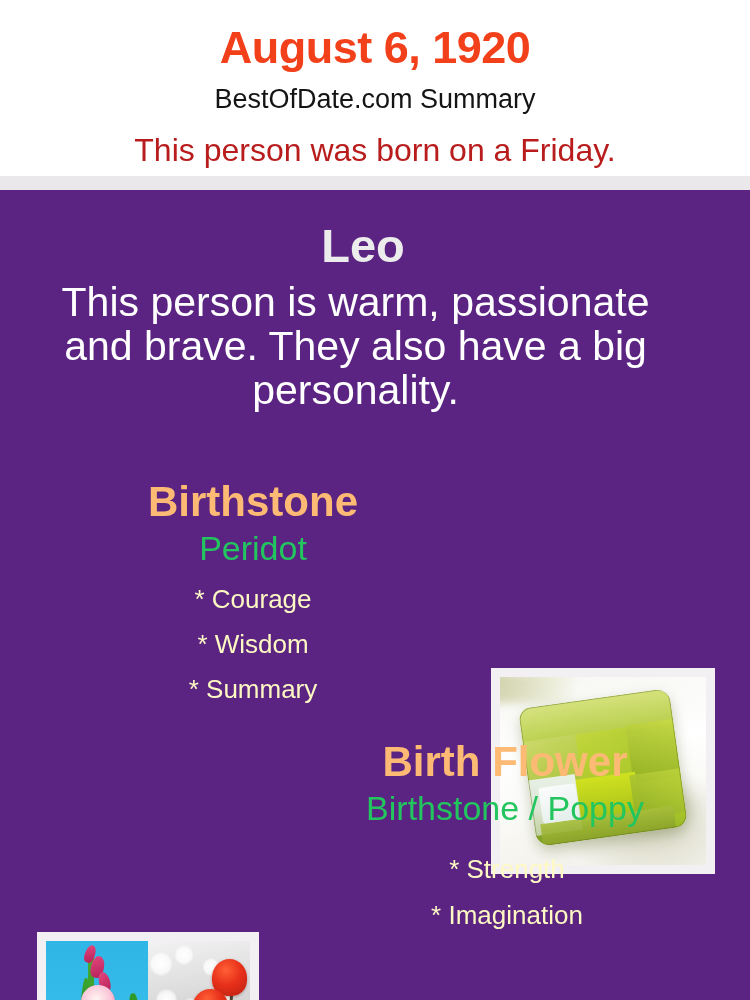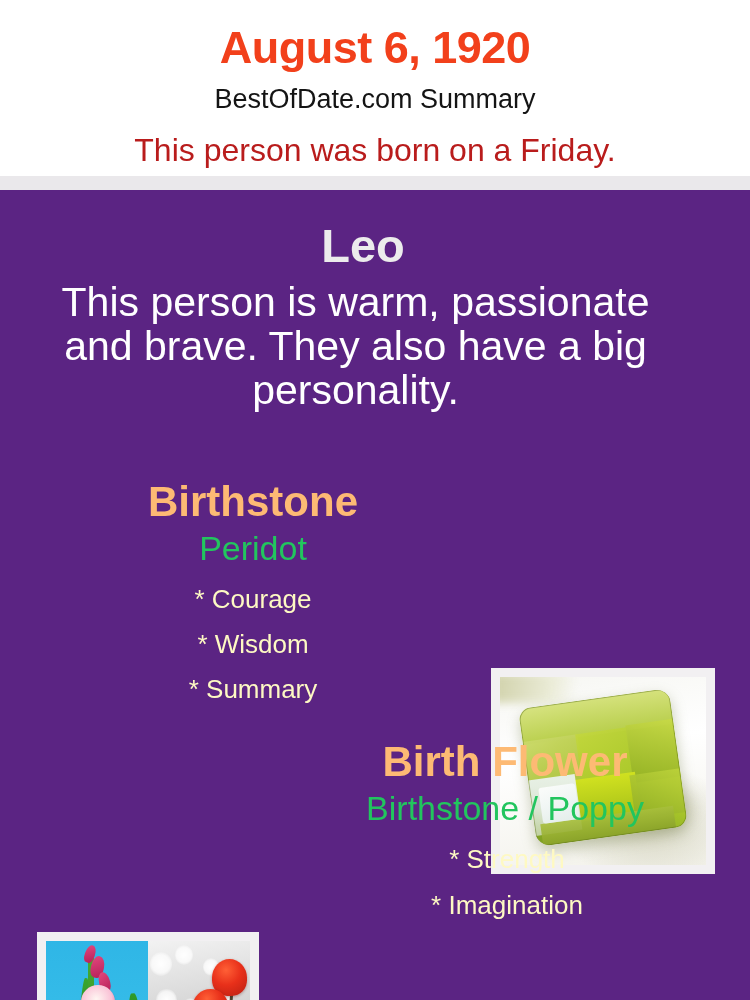--- a/index.html
+++ b/index.html
@@ -170,21 +170,21 @@
   }
 
   
   .flower-block {
     position:absolute;
     left:290px;
     top:548px;
     width:430px;
   }
   .flower-block .trait { line-height:46px; padding-left:4px; }
-  .flower-block .trait-list { margin-top:8px; }
+  .flower-block .trait-list { margin-top:18px; }
 
   .flower-photo-frame {
     position:absolute;
     left:37px;
     top:742px;
     width:222px;
     height:202px;
     background:#F2F0F2;
     padding:9px;
   }

